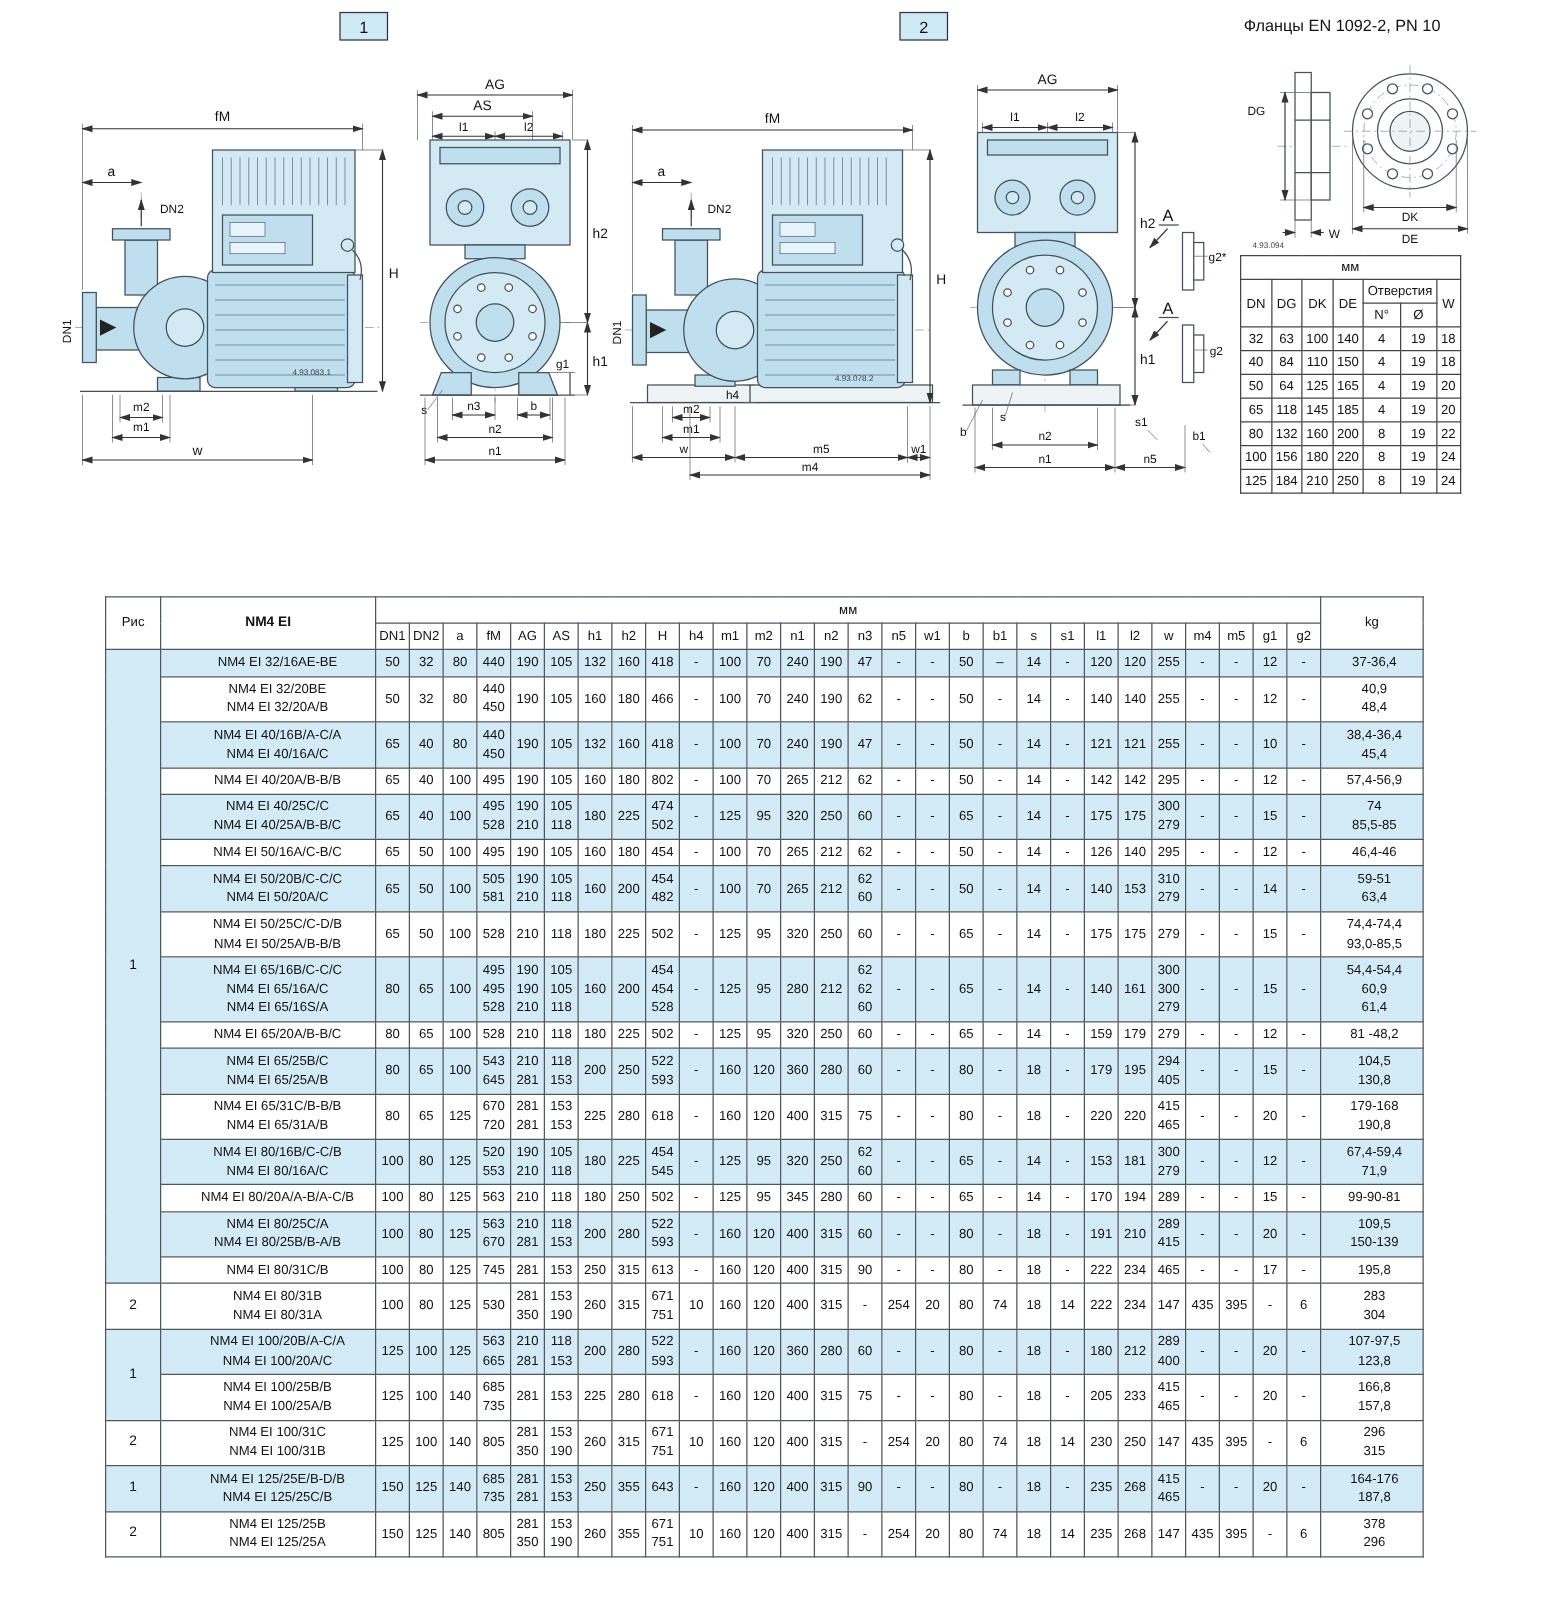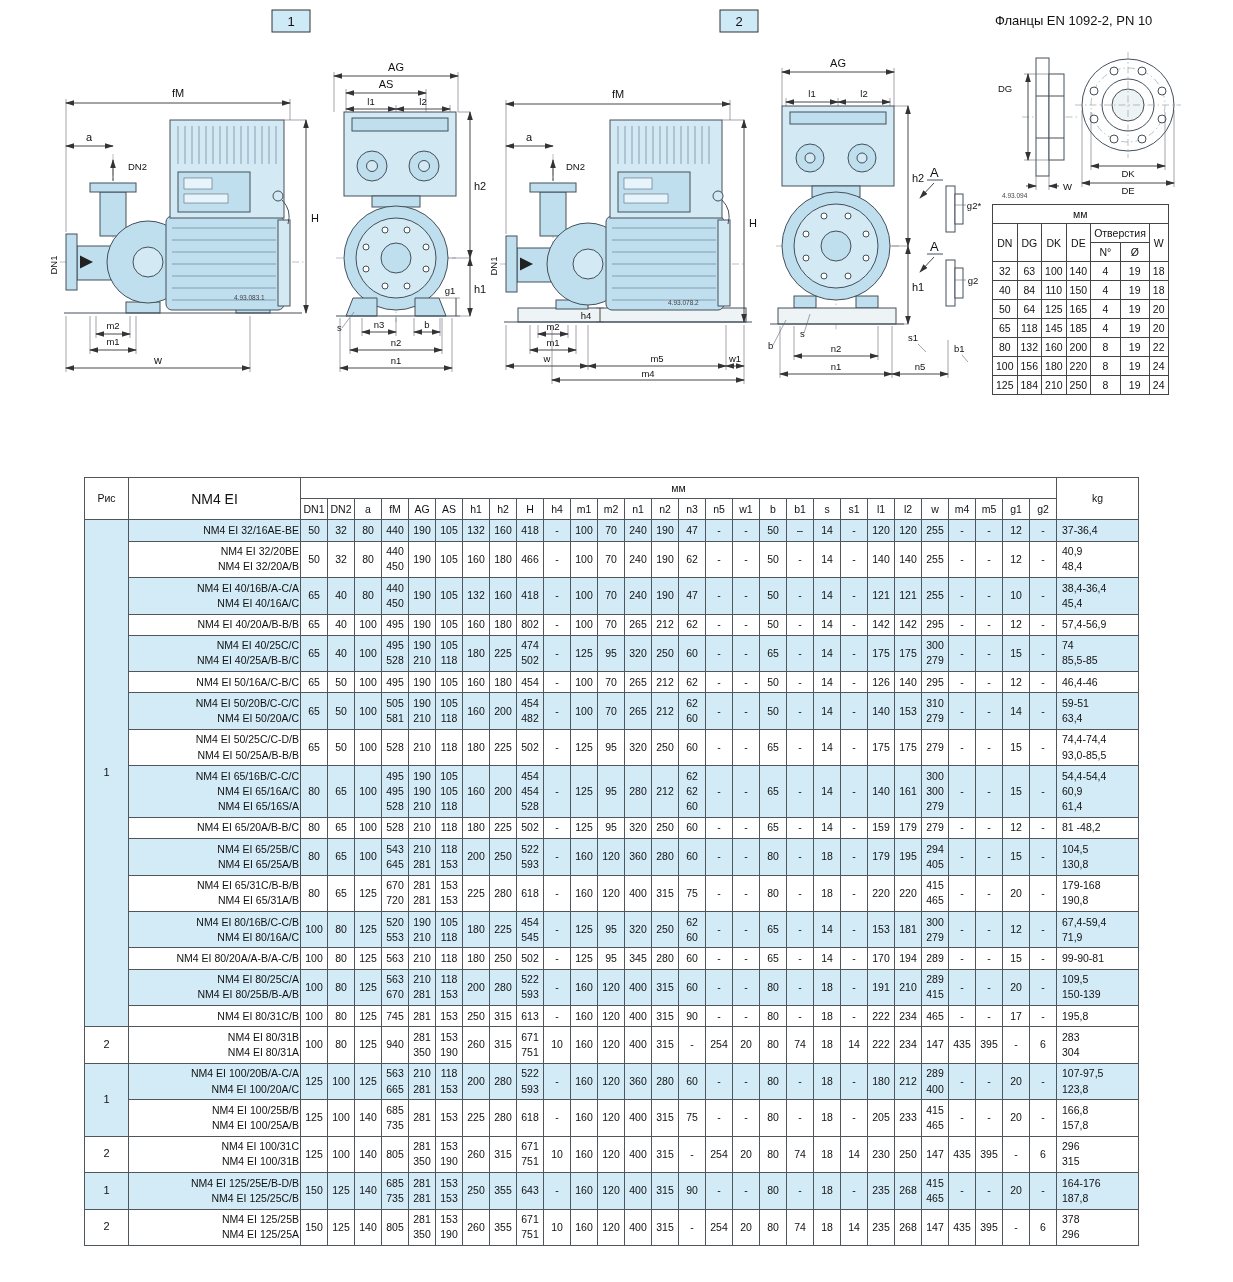--- a/index.html
+++ b/index.html
@@ -24,24 +24,24 @@
   .cl{stroke:#8a97a0;stroke-width:.6;fill:none;stroke-dasharray:7 3 1.5 3}
   .wh{fill:#fff;stroke:#44505a;stroke-width:1}
 
   .flange-wrap{position:absolute;left:992px;top:204px}
   #flange-table{border-collapse:collapse;font-size:10.5px}
   #flange-table th,#flange-table td{border:1px solid #444;text-align:center;vertical-align:middle;padding:1px 3px;font-weight:normal;height:19px;background:#fff}
 
   .main-wrap{position:absolute;left:84px;top:477px}
   #main-table{border-collapse:collapse;table-layout:fixed;font-size:10.5px}
   #main-table th,#main-table td{border:1px solid #4f575d;padding:2.5px 1px;text-align:center;vertical-align:middle;font-weight:normal;white-space:pre-line;line-height:1.45;overflow:hidden;background:#fff}
-  #main-table th.modelh{font-weight:normal;font-size:14px}
+  #main-table th.modelh{font-weight:bold;font-size:11px}
   #main-table th.unith{height:17px}
-  #main-table td.modelcell{text-align:right;padding-left:16px}
-  #main-table td.kgcell{text-align:left;padding-left:5px}
+  #main-table td.modelcell{text-align:center;padding-left:16px}
+  #main-table td.kgcell{text-align:center;padding-left:5px}
   #main-table tr.shaded td{background:#d3ebf7}
   #main-table td.figcell{background:#fff;font-size:11px}
   #main-table td.figcell.shaded{background:#d3ebf7}
 </style>
 </head>
 <body>
 
 <div class="page">
 
 <svg id="drawings" width="1233" height="450" viewBox="0 0 1233 450">
@@ -1115,21 +1115,21 @@
             <td>-</td>
             <td class="kgcell">195,8</td>
           </tr>
           <tr>
             <td rowspan="1" class="figcell">2</td>
             <td class="modelcell">NM4 EI 80/31B
 NM4 EI 80/31A</td>
             <td>100</td>
             <td>80</td>
             <td>125</td>
-            <td>940</td>
+            <td>530</td>
             <td>281
 350</td>
             <td>153
 190</td>
             <td>260</td>
             <td>315</td>
             <td>671
 751</td>
             <td>10</td>
             <td>160</td>

